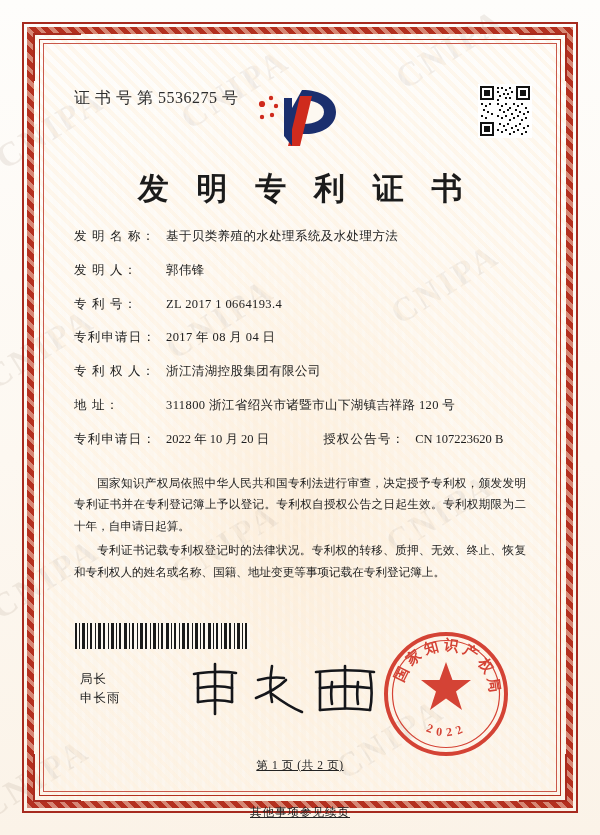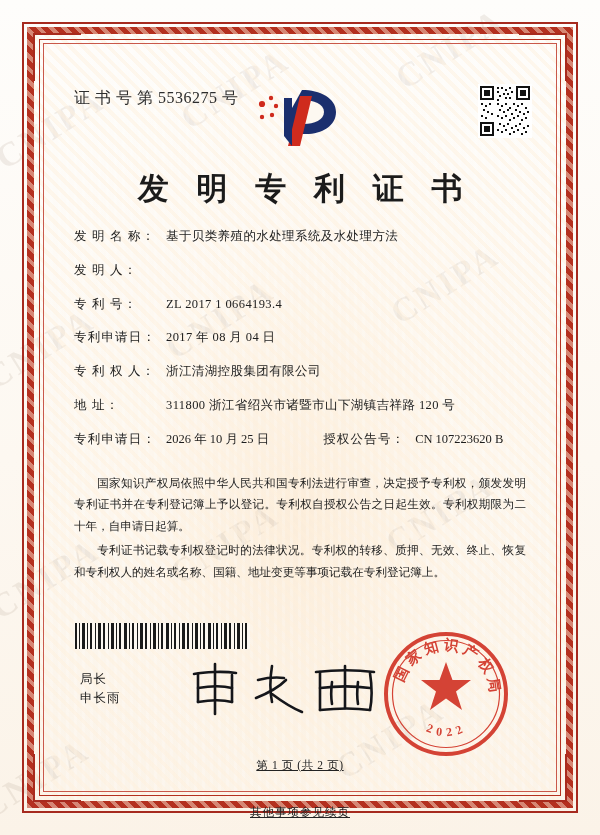--- a/index.html
+++ b/index.html
@@ -367,40 +367,41 @@
 
     <div class="title">发 明 专 利 证 书</div>
 
     <div class="fields">
       <div class="field-row">
         <div class="f-label">发 明 名 称：</div>
         <div class="f-value">基于贝类养殖的水处理系统及水处理方法</div>
       </div>
       <div class="field-row">
         <div class="f-label">发 明 人：</div>
+        <div class="f-value">郭伟锋</div>
       </div>
       <div class="field-row">
         <div class="f-label">专 利 号：</div>
         <div class="f-value">ZL 2017 1 0664193.4</div>
       </div>
       <div class="field-row">
         <div class="f-label">专利申请日：</div>
         <div class="f-value">2017 年 08 月 04 日</div>
       </div>
       <div class="field-row">
         <div class="f-label">专 利 权 人：</div>
         <div class="f-value">浙江清湖控股集团有限公司</div>
       </div>
       <div class="field-row">
         <div class="f-label">地          址：</div>
         <div class="f-value">311800 浙江省绍兴市诸暨市山下湖镇吉祥路 120 号</div>
       </div>
       <div class="field-row dual">
         <div class="f-label">专利申请日：</div>
-        <div class="f-value2">2026 年 10 月 25 日</div>
+        <div class="f-value2">2022 年 10 月 20 日</div>
         <div class="f-label2">授权公告号：</div>
         <div class="f-value2">CN 107223620 B</div>
       </div>
     </div>
 
     <div class="paras">
       <p>国家知识产权局依照中华人民共和国专利法进行审查，决定授予专利权，颁发发明专利证书并在专利登记簿上予以登记。专利权自授权公告之日起生效。专利权期限为二十年，自申请日起算。</p>
       <p>专利证书记载专利权登记时的法律状况。专利权的转移、质押、无效、终止、恢复和专利权人的姓名或名称、国籍、地址变更等事项记载在专利登记簿上。</p>
     </div>
 

